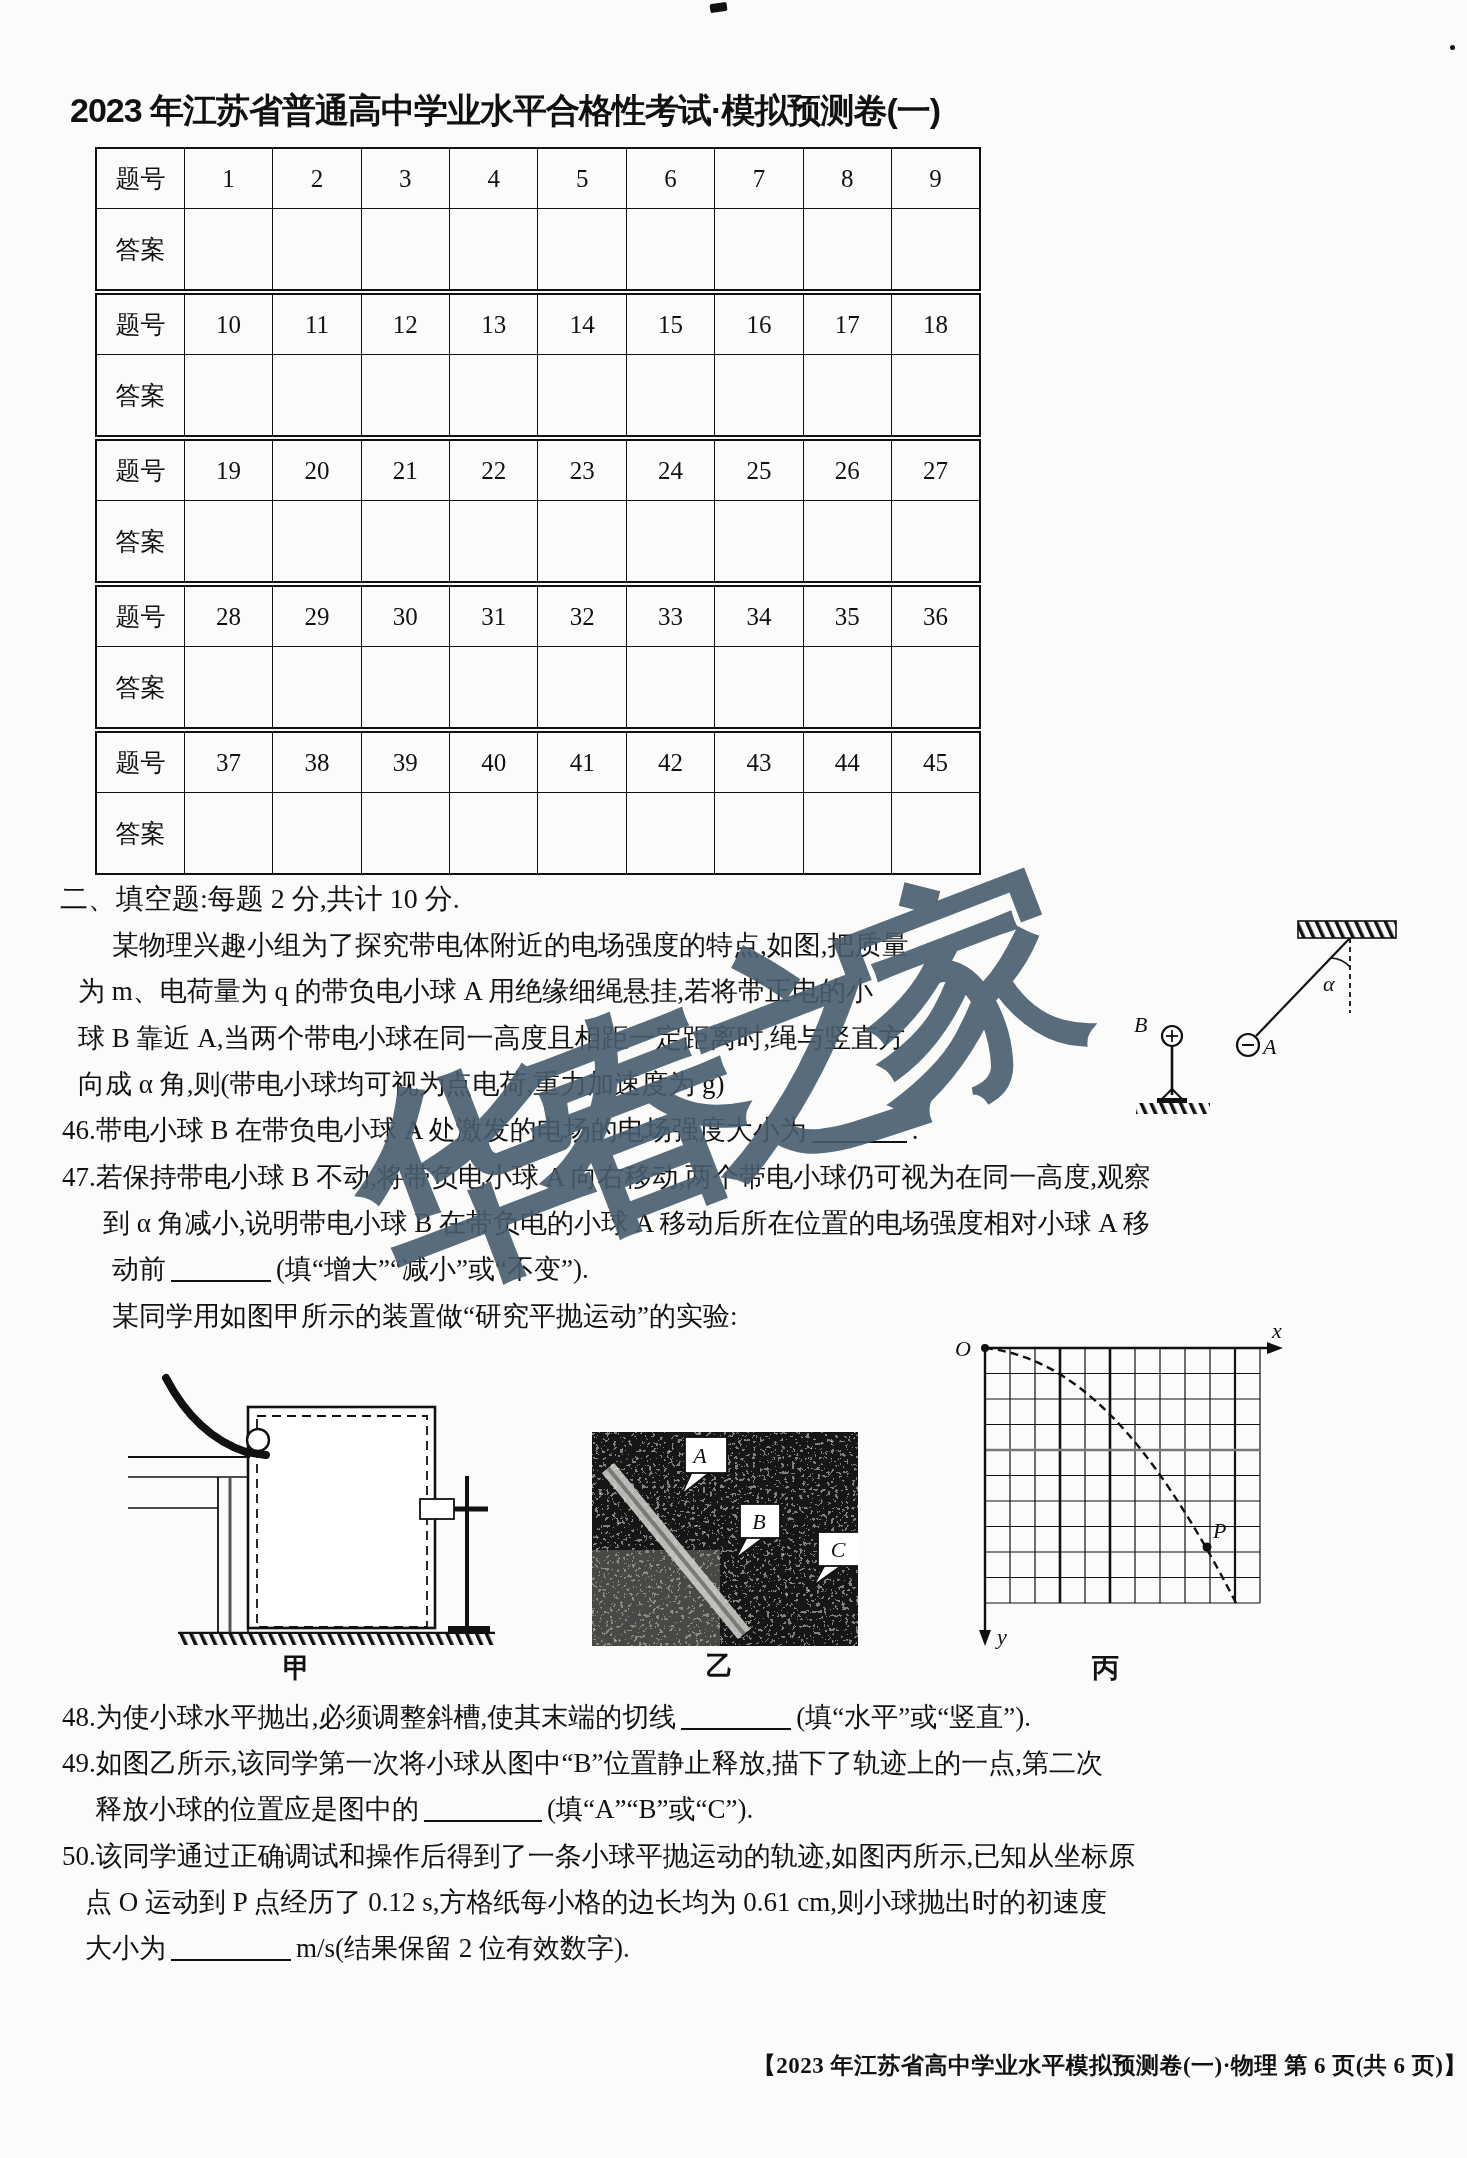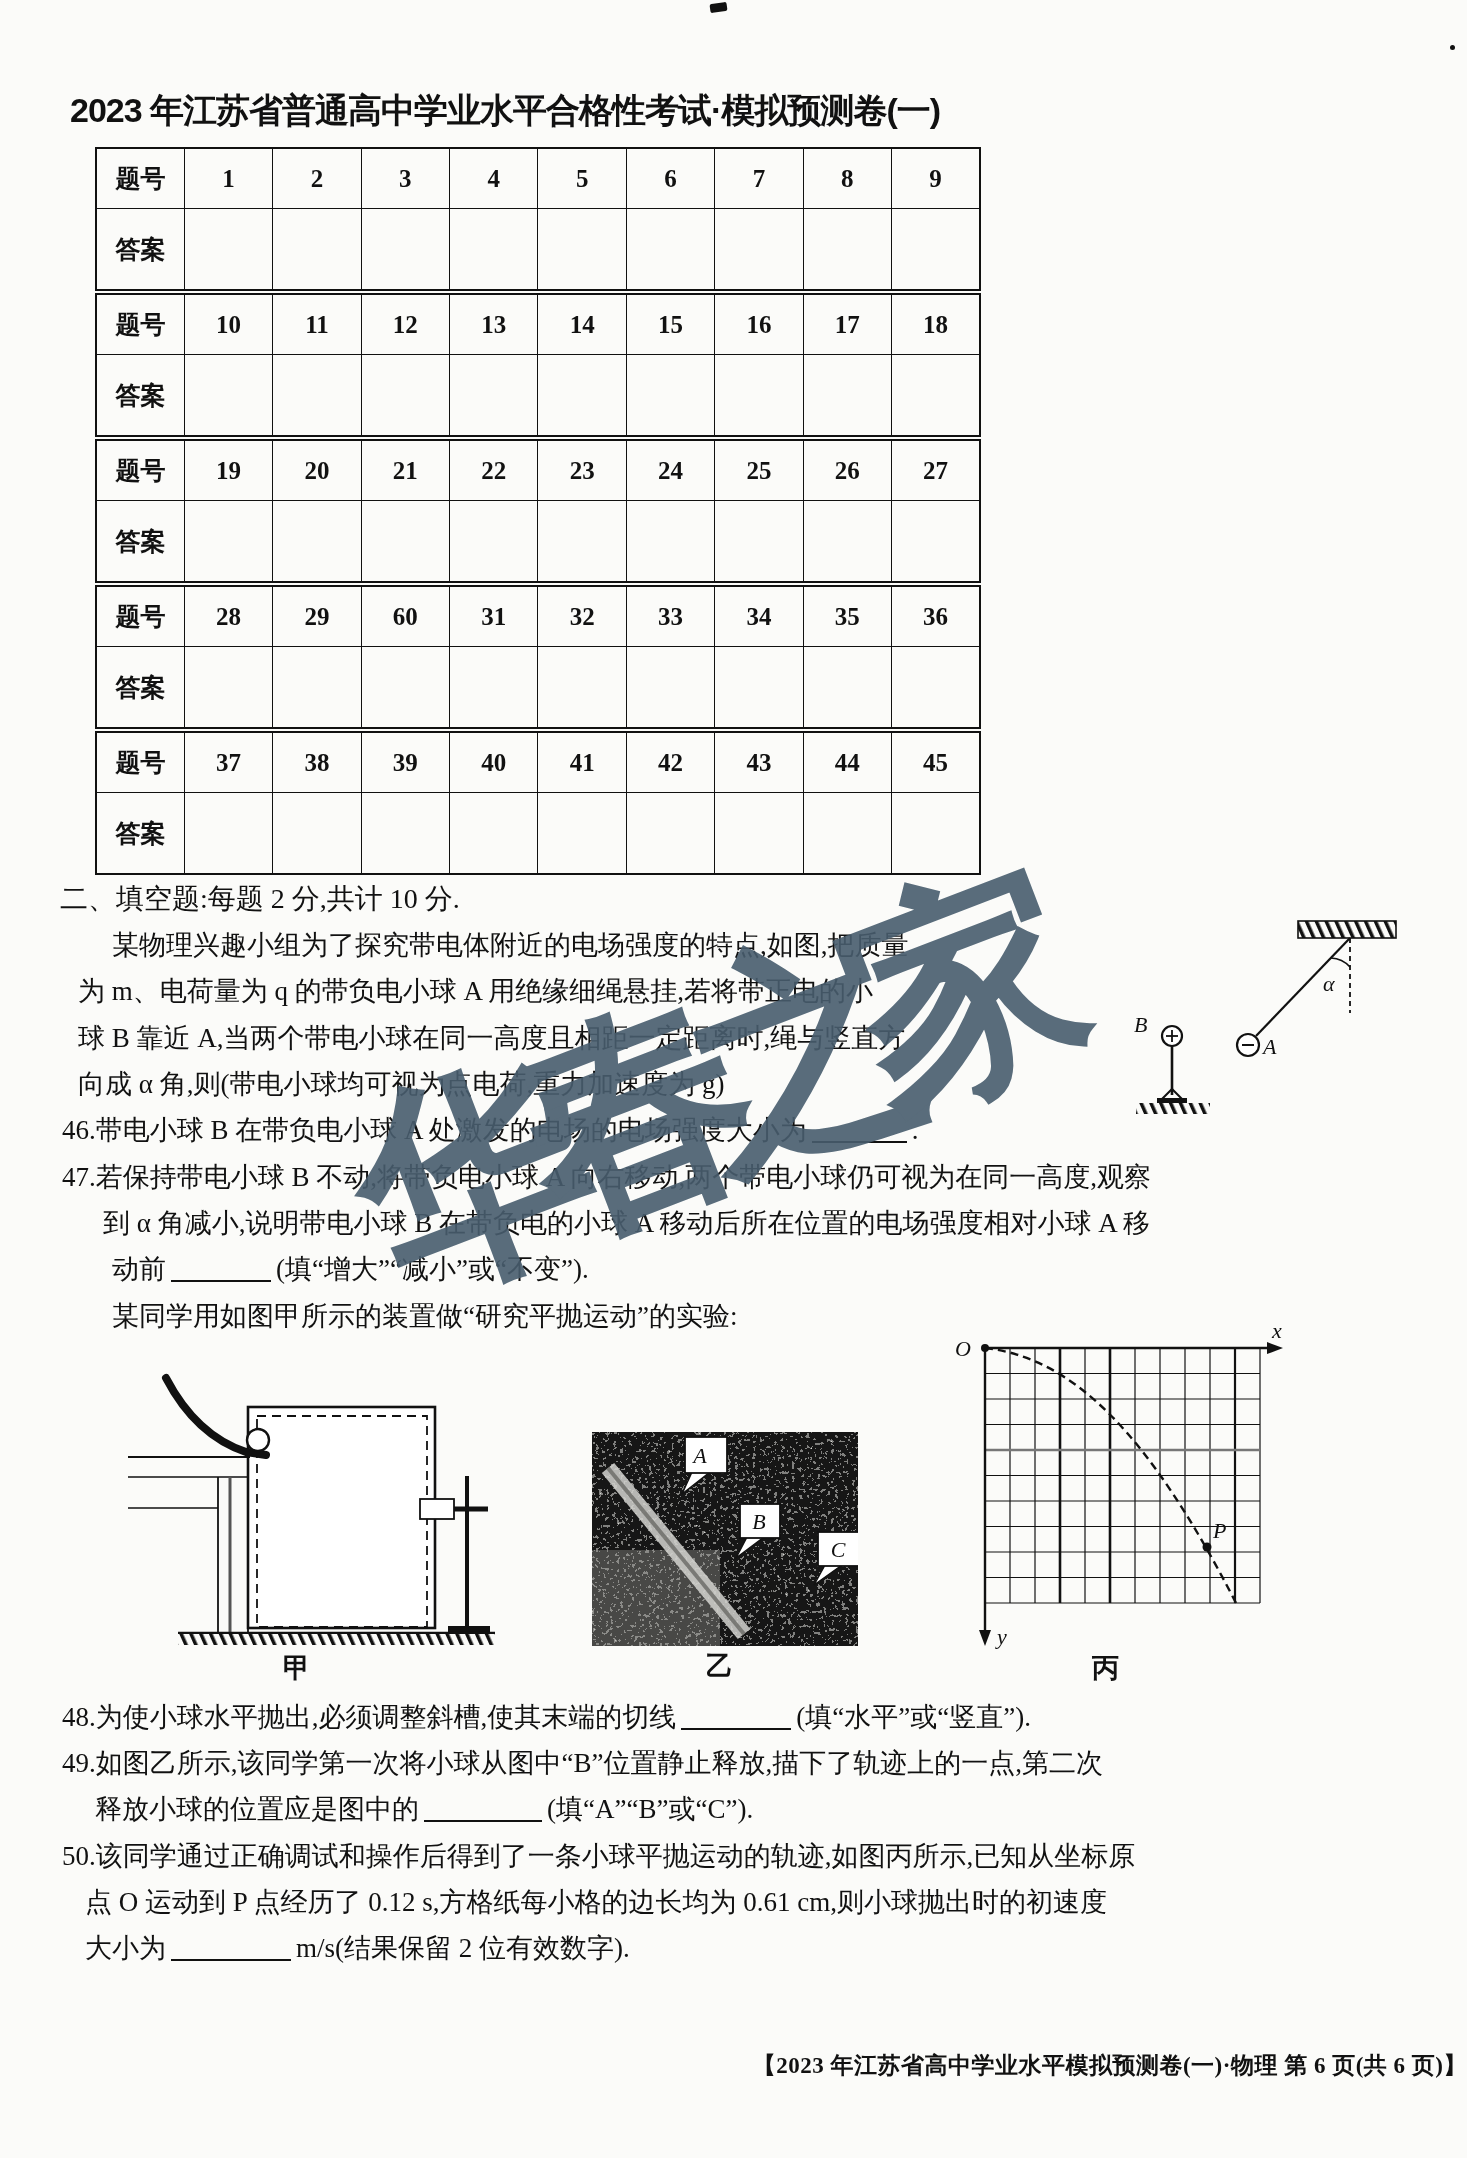--- a/index.html
+++ b/index.html
@@ -9,21 +9,21 @@
     font-family:"Liberation Serif","DejaVu Serif",serif;color:#111;
   }
   .speck{position:absolute;background:#111;border-radius:2px;}
   .title{
     position:absolute;left:70px;top:88px;margin:0;white-space:nowrap;
     font-size:34px;font-weight:700;letter-spacing:-1px;
     font-family:"Liberation Sans","DejaVu Sans",sans-serif;
   }
   table.answers{
     position:absolute;left:95px;top:147px;width:886px;
-    border-collapse:collapse;table-layout:fixed;font-weight:bold;
+    border-collapse:collapse;table-layout:fixed;
   }
   table.answers td{
     border:1.6px solid #111;text-align:center;font-size:25px;
     padding:0;overflow:hidden;
   }
   table.answers{border:2.5px solid #111;}
   table.answers tr.num-row td{height:59px;}
   table.answers tr.ans-row td{height:80px;border-bottom:6px double #111;}
   table.answers tr.ans-row:last-child td{border-bottom:2.5px solid #111;}
   .sec-head{
@@ -132,21 +132,21 @@
           <td></td>
           <td></td>
           <td></td>
           <td></td>
           <td></td>
         </tr>
         <tr class="num-row">
           <td>题号</td>
           <td>28</td>
           <td>29</td>
-          <td>60</td>
+          <td>30</td>
           <td>31</td>
           <td>32</td>
           <td>33</td>
           <td>34</td>
           <td>35</td>
           <td>36</td>
         </tr>
         <tr class="ans-row">
           <td>答案</td>
           <td></td>

